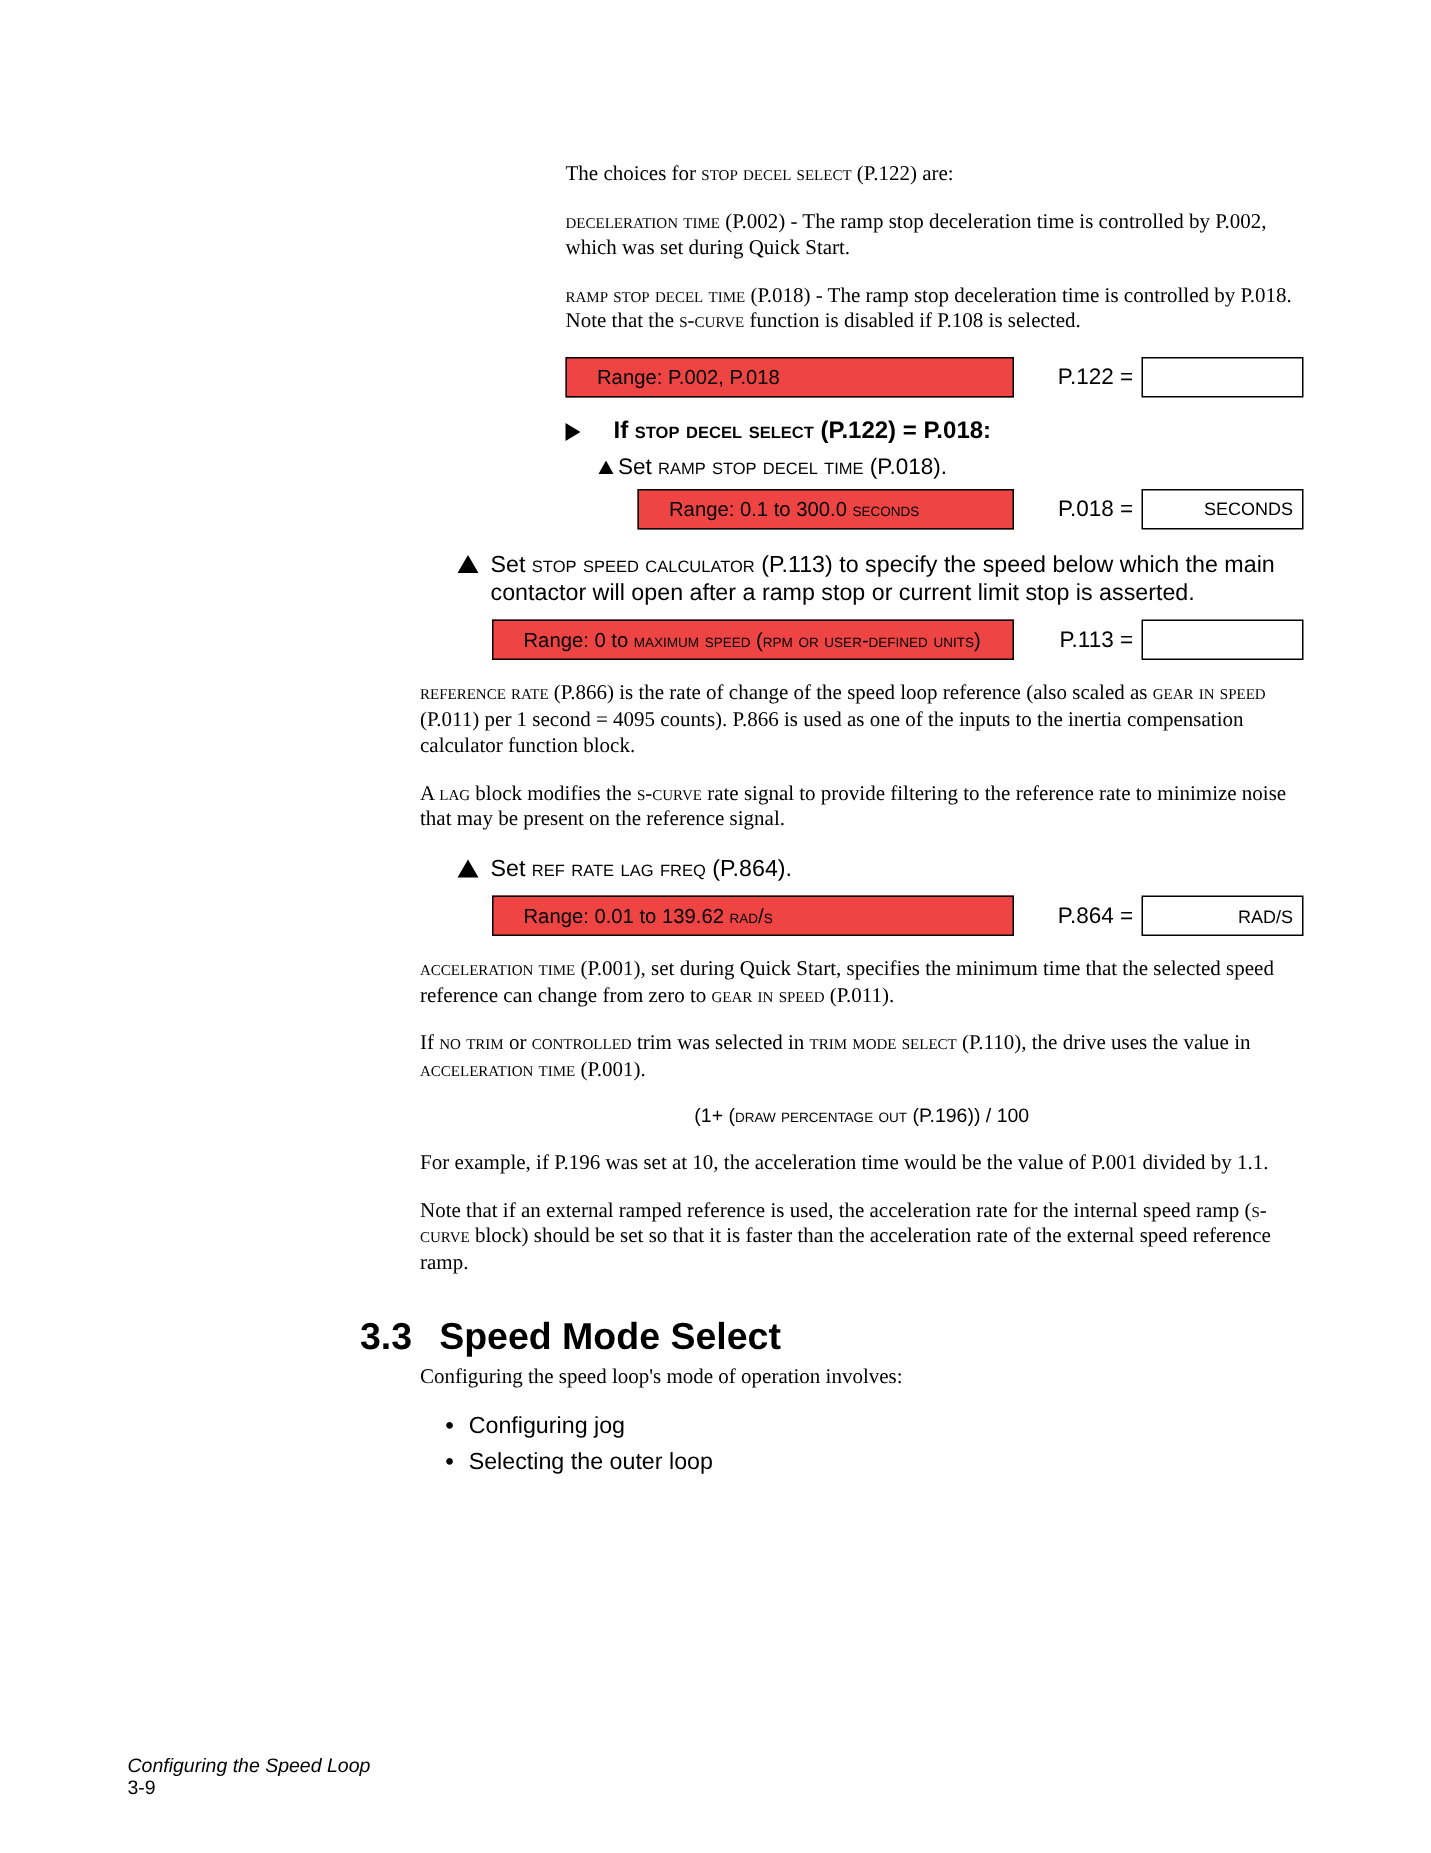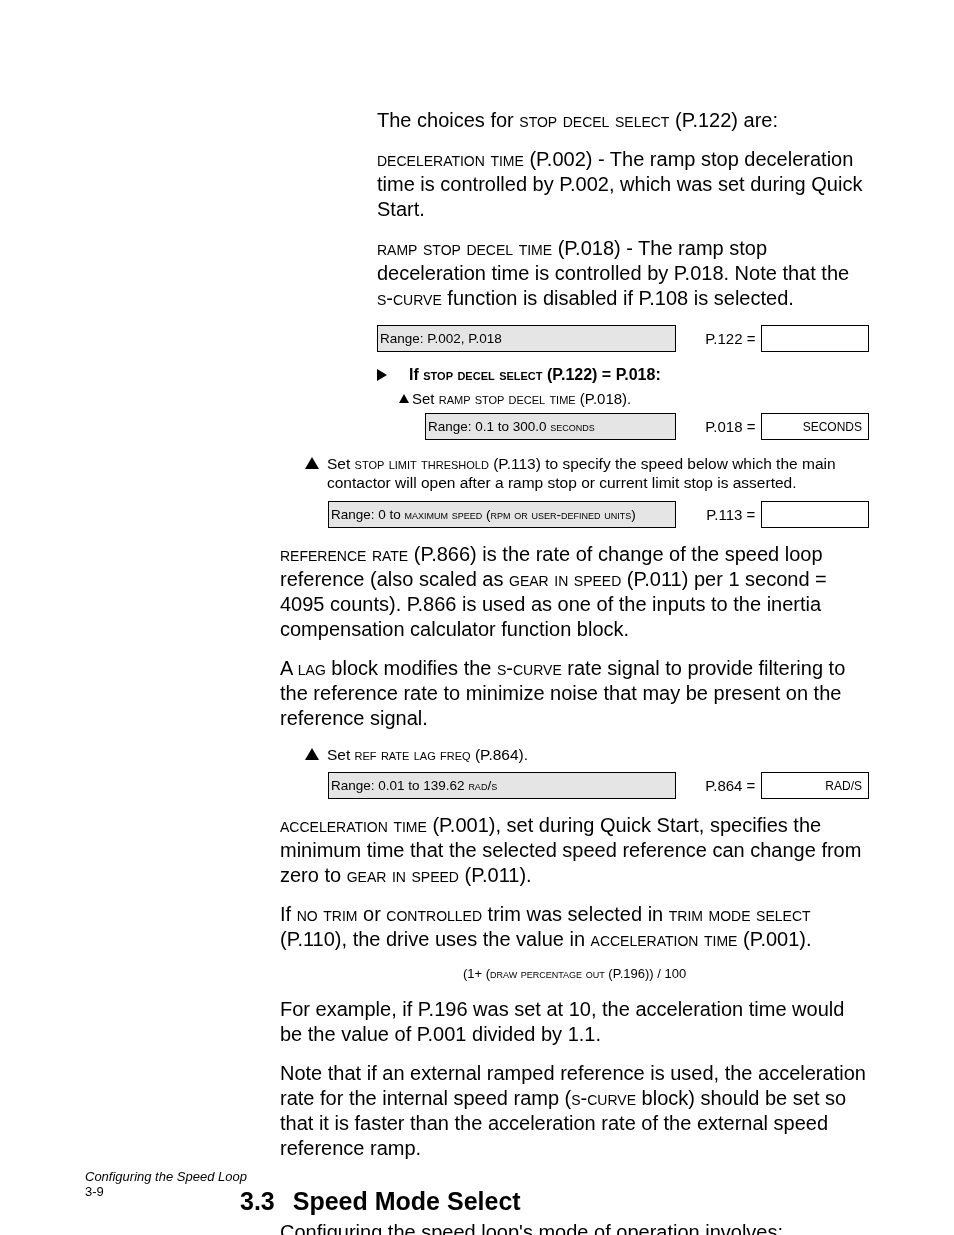--- a/index.html
+++ b/index.html
@@ -15,35 +15,36 @@
   }
   .page {
     padding: 108px 85px 40px 85px;
     box-sizing: border-box;
   }
   .indent-block {
     margin-left: 292px;
     margin-right: 0;
   }
   .p {
-    font-size: 20px;
+    font-size: 14px;
     line-height: 1.25;
     margin: 0 0 14px 0;
+    font-family: Liberation Serif, serif;
   }
   .sc { font-variant: small-caps; }
   .param-row {
     display: flex;
     align-items: stretch;
     margin: 6px 0 14px 0;
   }
   .range-box {
-    background: #e5e5e5;
+    background: #ef4444;
     border: 1px solid #000;
     font-size: 13.5px;
-    padding: 5px 2px;
+    padding: 5px 20px;
     box-sizing: border-box;
     display: flex;
     align-items: center;
   }
   .plabel {
     font-size: 15px;
     display: flex;
     align-items: center;
     justify-content: flex-end;
     padding: 0 6px 0 0;
@@ -171,21 +172,21 @@
         </div>
       <div class="valbox" style="width:108px">
           <span>SECONDS</span>
         </div>
     </div>
   </div>
 
   <div class="step-row">
     <span class="tri-up-l"></span>
     <div class="txt">
-      <span>Set </span><span class="sc">stop limit threshold</span><span> (P.113) to specify the speed below which the main contactor will open after a ramp stop or current limit stop is asserted.</span>
+      <span>Set </span><span class="sc">stop speed calculator</span><span> (P.113) to specify the speed below which the main contactor will open after a ramp stop or current limit stop is asserted.</span>
     </div>
   </div>
 
   <div class="param-row" style="margin-left:243px">
     <div class="range-box" style="width:349px">
       <span>Range: 0 to <span class="sc">maximum speed</span> (<span class="sc">rpm or user-defined units</span>)</span>
     </div>
     <div class="plabel" style="width:80px">
         <span>P.113 =</span>
       </div>

